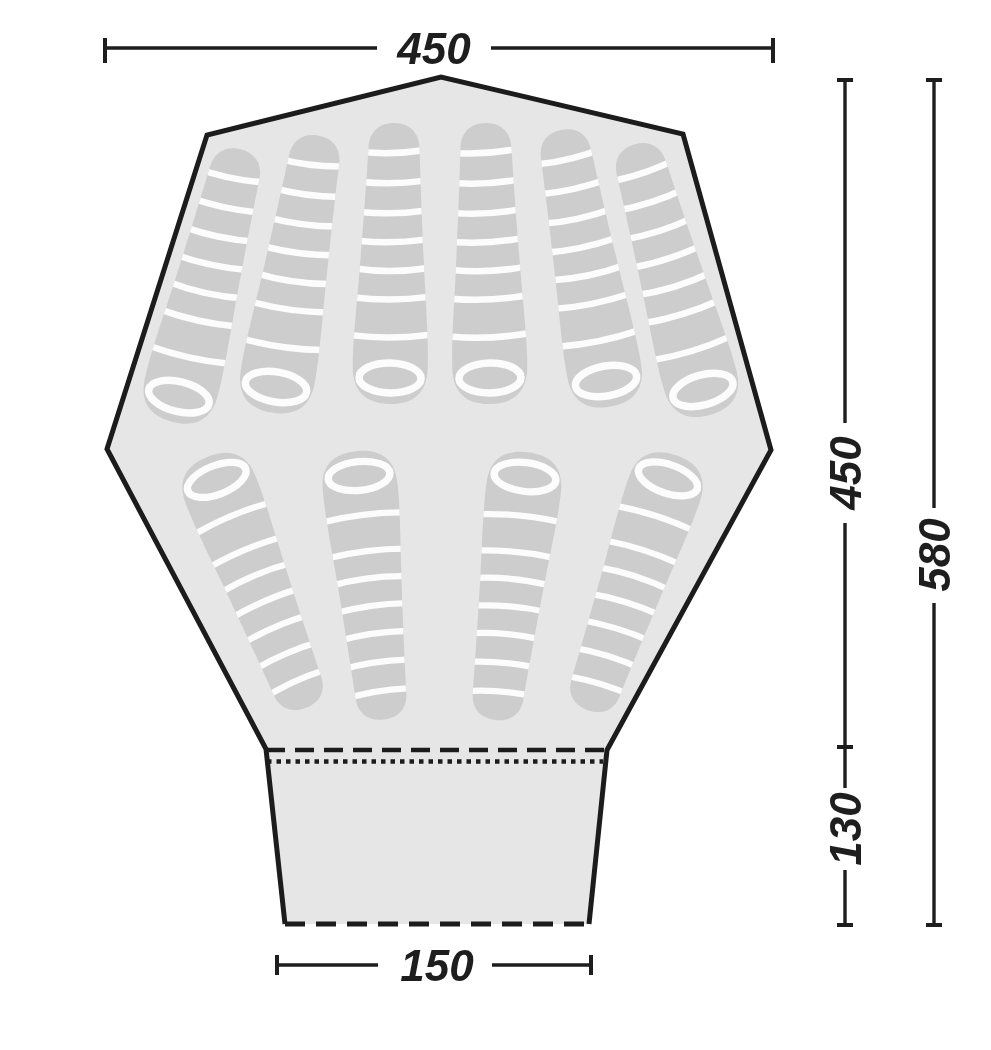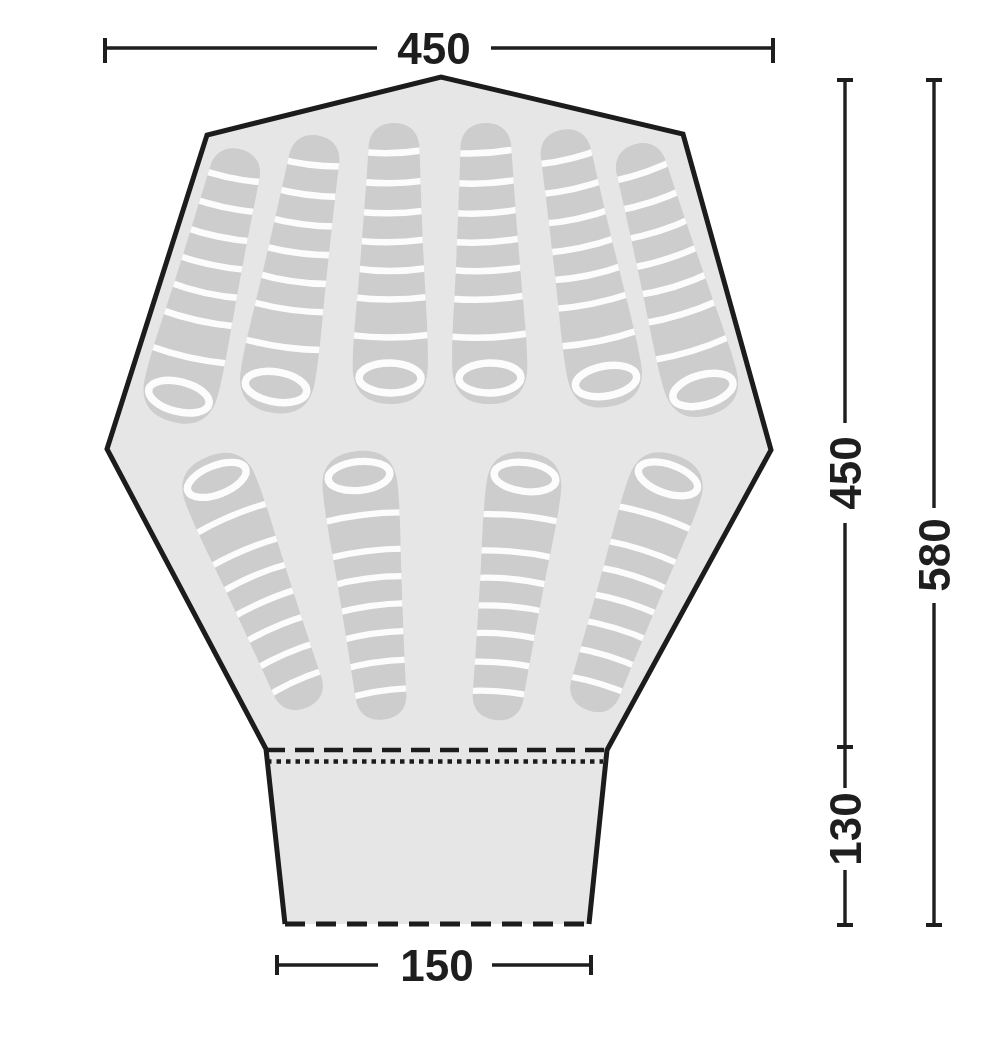--- a/index.html
+++ b/index.html
@@ -1,16 +1,16 @@
 <!DOCTYPE html>
 <html><head>
 <meta charset="utf-8">
 <style>
   html,body{margin:0;padding:0;background:#ffffff;}
-  .wrap{width:991px;height:986px;position:relative;background:#ffffff;}
+  .wrap{width:991px;height:986px;position:relative;background:#ffffff;font-style:italic;}
   text{font-family:"Liberation Sans",sans-serif;font-weight:bold;fill:#1e1e1e;}
 </style>
 </head>
 <body>
 <div class="wrap">
 <svg width="991" height="1050" viewBox="0 0 991 1050" xmlns="http://www.w3.org/2000/svg">
   <defs>
     <path id="bagbody" d="M 0 -143
       C 15 -143 25 -134 25.5 -118
       C 27 -85 30 -30 33 15

